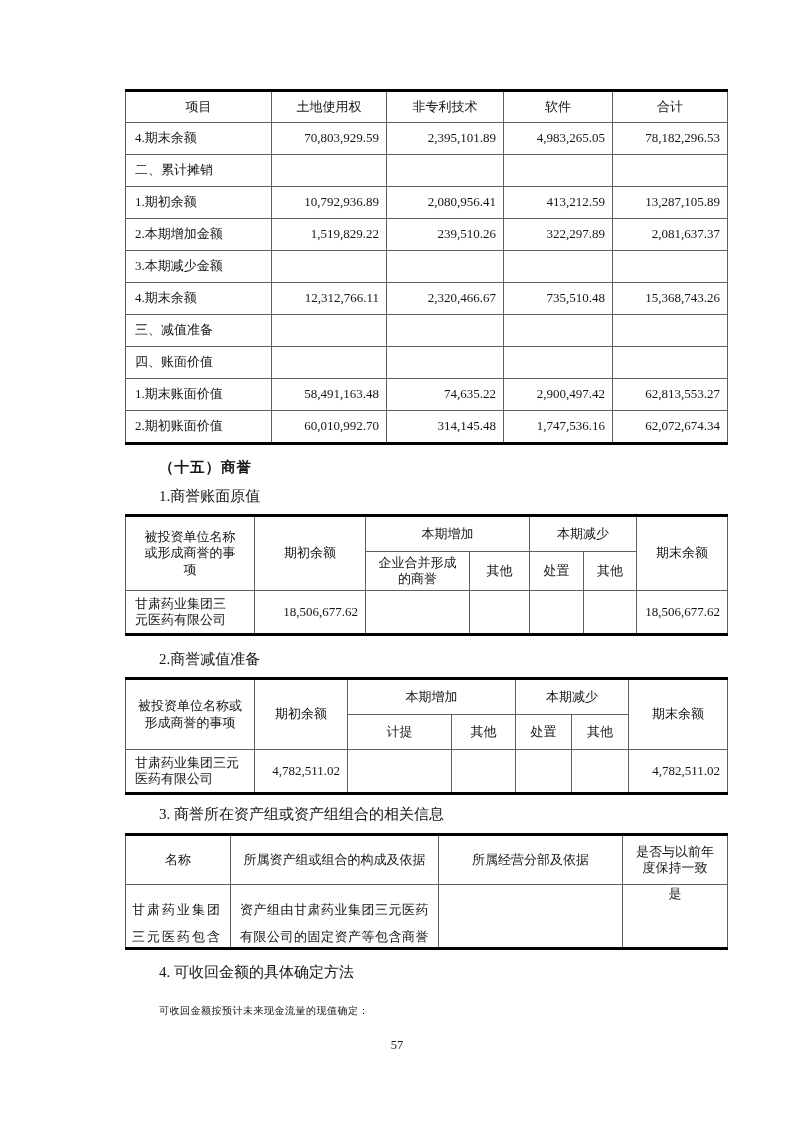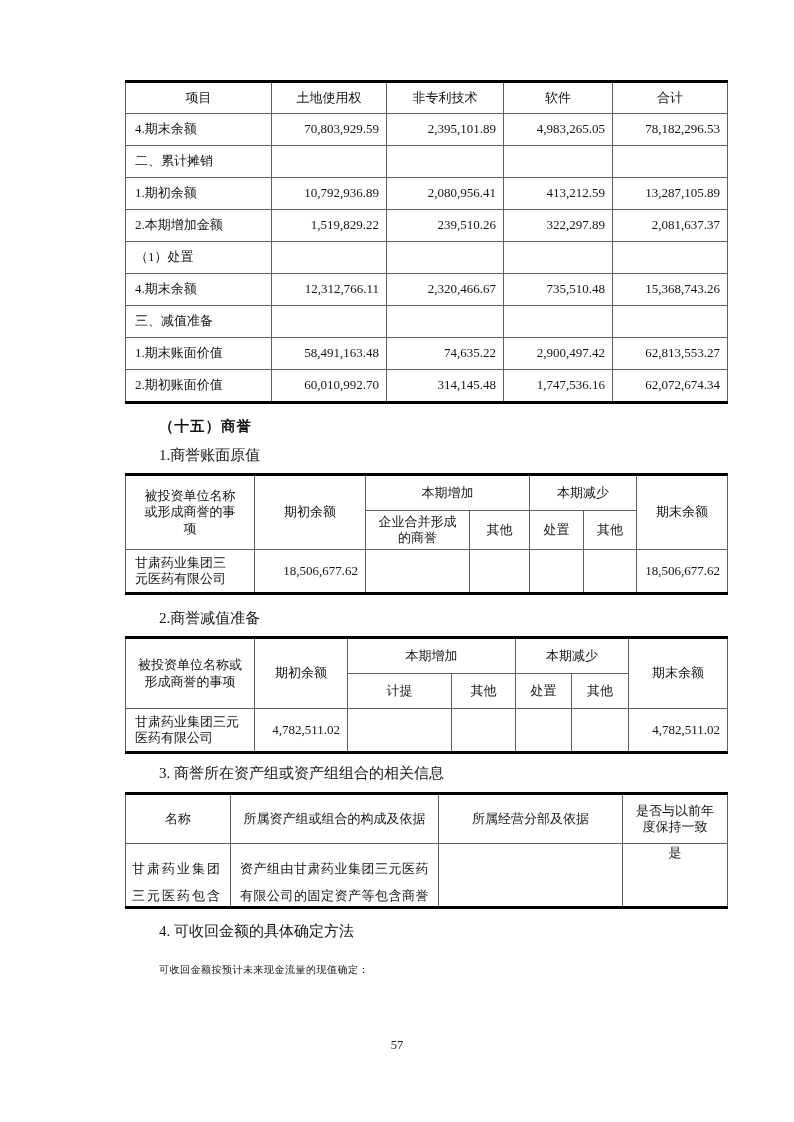--- a/index.html
+++ b/index.html
@@ -2,21 +2,21 @@
 <html><head>
 <meta charset="utf-8">
 <style>
   html,body { margin:0; padding:0; }
   body {
     width:794px; height:1122px; background:#ffffff; color:#151515;
     font-family:"Liberation Serif","DejaVu Serif",serif;
     position:relative; overflow:hidden;
   }
   .page { position:relative; width:794px; height:1122px; }
-  .content { position:absolute; left:125px; top:80px; width:602px; }
+  .content { position:absolute; left:125px; top:89px; width:602px; }
 
   table.t {
     width:602px; border-collapse:collapse; table-layout:fixed;
     font-size:13px; line-height:1.25;
     border-top:3px solid #000; border-bottom:3px solid #000;
   }
   table.t td { border:1px solid #5f5f5f; padding:1px 6px; vertical-align:middle; overflow:hidden; }
   table.t td.hc { text-align:center; }
   table.t td.lb { text-align:left; padding-left:9px; }
   table.t td.num { text-align:right; padding-right:7px; }
@@ -101,35 +101,42 @@
           <td class="num">13,287,105.89</td>
         </tr>
         <tr>
           <td class="lb">2.本期增加金额</td>
           <td class="num">1,519,829.22</td>
           <td class="num">239,510.26</td>
           <td class="num">322,297.89</td>
           <td class="num">2,081,637.37</td>
         </tr>
         <tr>
-          <td class="lb">（1）处置</td>
+          <td class="lb">3.本期减少金额</td>
           <td class="num"></td>
           <td class="num"></td>
           <td class="num"></td>
           <td class="num"></td>
         </tr>
         <tr>
           <td class="lb">4.期末余额</td>
           <td class="num">12,312,766.11</td>
           <td class="num">2,320,466.67</td>
           <td class="num">735,510.48</td>
           <td class="num">15,368,743.26</td>
         </tr>
         <tr>
           <td class="lb">三、减值准备</td>
+          <td class="num"></td>
+          <td class="num"></td>
+          <td class="num"></td>
+          <td class="num"></td>
+        </tr>
+        <tr>
+          <td class="lb">四、账面价值</td>
           <td class="num"></td>
           <td class="num"></td>
           <td class="num"></td>
           <td class="num"></td>
         </tr>
         <tr>
           <td class="lb">1.期末账面价值</td>
           <td class="num">58,491,163.48</td>
           <td class="num">74,635.22</td>
           <td class="num">2,900,497.42</td>

